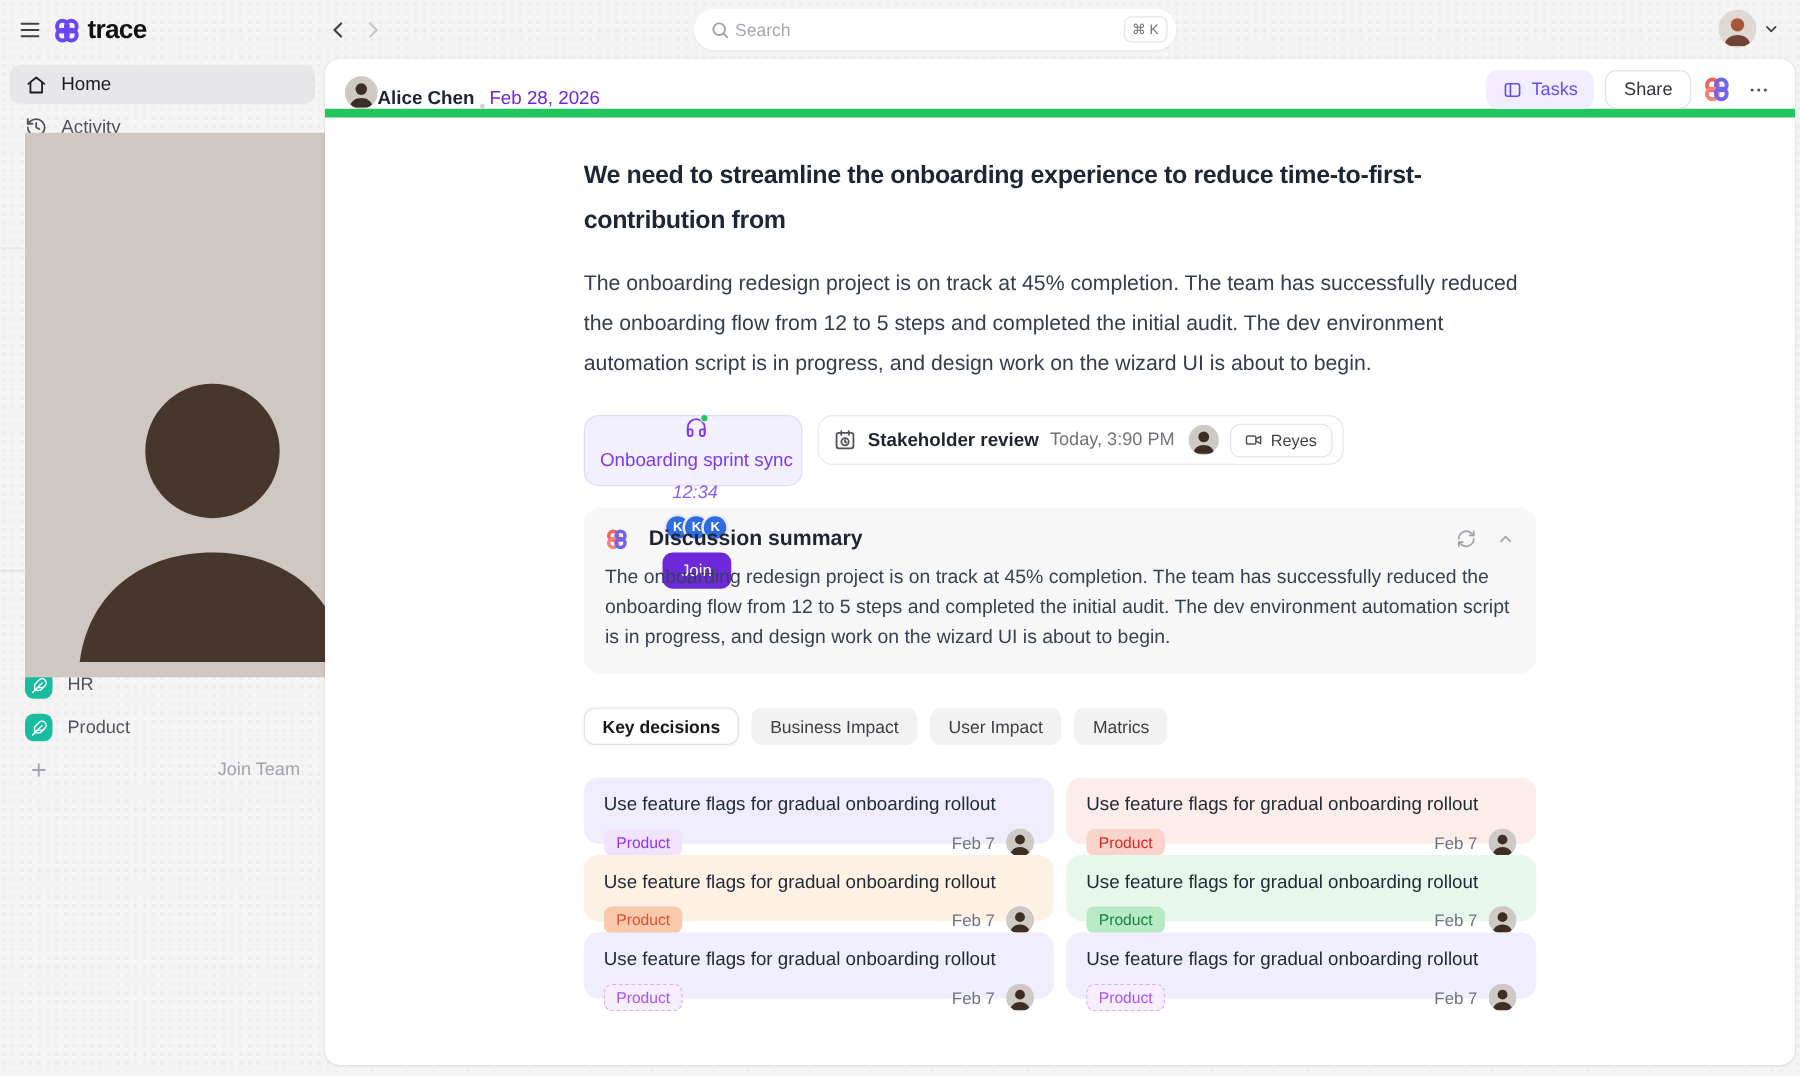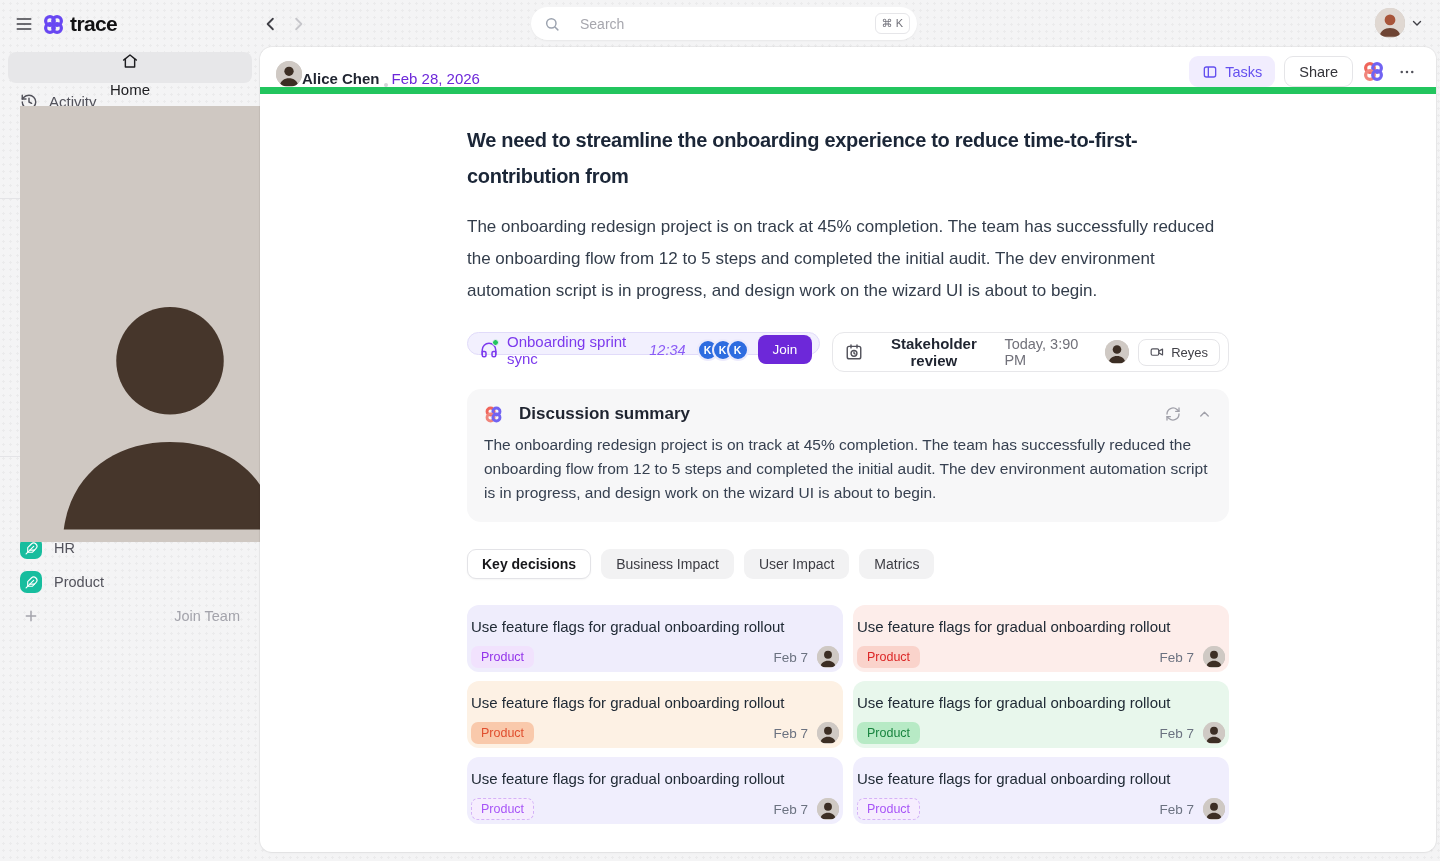--- a/index.html
+++ b/index.html
@@ -17,23 +17,23 @@
 
   
   .topbar { position:absolute; top:0; left:0; right:0; height:47px; }
   .hamburger { position:absolute; left:14px; top:14px; width:20px; height:20px; color:#3f3f46; cursor:pointer; }
   .brand { position:absolute; left:42px; top:12px; display:flex; align-items:center; gap:5px; }
   .brand-name { font-size:21px; font-weight:700; letter-spacing:-0.6px; color:#111113; }
   .nav-arrow { position:absolute; top:15px; width:18px; height:18px; cursor:pointer; }
   .nav-back { left:262px; color:#3f3f46; }
   .nav-fwd { left:289px; color:#c6c6cb; }
   .search {
-    position:absolute; left:531px; top:7px; width:386px; height:33px;
+    position:absolute; left:555px; top:7px; width:386px; height:33px;
     background:#fff; border-radius:17px; display:flex; align-items:center;
-    padding:0 7px 0 13px; gap:20px; box-shadow:0 1px 2px rgba(0,0,0,.05);
+    padding:0 7px 0 13px; gap:4px; box-shadow:0 1px 2px rgba(0,0,0,.05);
   }
   .search input {
     border:none; outline:none; flex:1; font-size:14px; color:#3f3f46;
     font-family:"Liberation Sans",sans-serif; background:transparent;
   }
   .search input::placeholder { color:#a7a7ae; }
   .kbd { border:1px solid #e6e6e9; border-radius:6px; padding:3px 6px; font-size:11px; color:#71717a; background:#fff; }
   .user { position:absolute; right:16px; top:8px; display:flex; align-items:center; gap:5px; cursor:pointer; }
 
   
@@ -45,21 +45,21 @@
   .av-30 { width:30px; height:30px; }
   .dm-avatar { position:relative; flex:none; }
   .status-dot { position:absolute; right:-1px; bottom:-1px; width:8px; height:8px; background:#18a34b; border:1.5px solid #f4f4f5; border-radius:50%; }
 
   
   .sidebar { position:absolute; top:47px; left:0; width:260px; bottom:0; padding:5px 8px; }
   .nav-item {
     display:flex; align-items:center; gap:11px; height:31px; margin-bottom:3px;
     padding:0 12px; border-radius:8px; color:#52525b; font-size:15px; cursor:pointer;
   }
-  .nav-item.active { background:#e7e7e9; color:#1d1d20; font-weight:500;flex-direction:column; }
+  .nav-item.active { background:#e7e7e9; color:#1d1d20; font-weight:500; }
   .nav-item .nicon { width:18px; height:18px; flex:none; }
   .count-badge {
     margin-left:auto; background:#8b5cf6; color:#fff; border-radius:6px;
     font-size:12px; font-weight:700; padding:2.5px 6px; line-height:1;
   }
   .divider { height:1px; background:#e4e4e7; margin:13px -8px; }
   .section-label { display:flex; align-items:center; gap:5px; padding:3px 12px 9px; font-size:13px; color:#6d6d76; cursor:pointer; }
   .section-label .chev { color:#8e8e96; }
   .row-item { display:flex; align-items:center; gap:12px; height:34px; padding:0 12px; font-size:14.5px; color:#52525b; border-radius:8px; cursor:pointer; }
   .ghost { color:#a3a3ab;justify-content:space-between; }
@@ -90,22 +90,22 @@
   .more-btn { color:#52525b; cursor:pointer; padding:4px; }
 
   
   .doc-scroll { flex:1; overflow:hidden; }
   .doc-inner { width:762px; margin:0 auto; padding-top:28px; }
   .doc-title { font-size:20px; line-height:36px; font-weight:700; color:#1b2637; letter-spacing:-0.3px; margin-bottom:17px; }
   .doc-intro { font-size:17px; line-height:32px; color:#333d4b; margin-bottom:25px; }
 
   .pills-row { display:flex; gap:12px; margin-bottom:17px; }
   .meeting-pill {
-    height:23px; background:#f2f0fe; border:1px solid #e1dbfa; border-radius:12px;
-    display:flex; align-items:center; gap:9px; padding:12px 7px 0 12px; cursor:pointer;
+    height:57px; background:#f2f0fe; border:1px solid #e1dbfa; border-radius:12px;
+    display:flex; align-items:center; gap:9px; padding:0 7px 0 12px; cursor:pointer;flex-direction:column;
   }
   .live-ic { position:relative; width:18px; height:18px; color:#7c3aed; flex:none; }
   .live-dot { position:absolute; top:-2px; right:-1px; width:7px; height:7px; background:#22c55e; border-radius:50%; border:1.5px solid #f2f0fe; }
   .meeting-title { font-size:15px; font-weight:500; color:#7c3aed; }
   .meeting-time { font-size:14.5px; color:#8b5cf6; margin-right:2px;font-style:italic; }
   .k-stack { display:flex; padding-left:7px; }
   .k-avatar {
     width:22px; height:22px; border-radius:50%; background:#2e6ce0; color:#fff;
     font-size:10.5px; font-weight:700; display:grid; place-items:center;
     border:2px solid #eceafc; margin-left:-7px;
@@ -135,21 +135,21 @@
   .summary-body { font-size:15.5px; line-height:24px; color:#374151; }
 
   .tabs { display:flex; gap:10px; margin-bottom:26px; }
   .tab {
     height:30px; padding:0 14px; border-radius:9px; font-size:14px; display:flex; align-items:center;
     background:#f2f2f3; color:#3c3c43; border:1px solid transparent; cursor:pointer;
   }
   .tab.active { background:#fff; border-color:#e3e3e7; font-weight:600; color:#17171a; box-shadow:0 1px 2px rgba(0,0,0,.04); }
 
   .grid { display:grid; grid-template-columns:1fr 1fr; gap:9px 10px; }
-  .card { border-radius:12px; padding:13px 4px 11px; height:67px; }
+  .card { border-radius:12px; padding:13px 16px 11px; height:53px; }
   .card-title { font-size:15px; font-weight:500; color:#212b36; margin-bottom:11px; }
   .card-foot { display:flex; align-items:center; }
   .tag { font-size:12.5px; font-weight:500; padding:3.5px 9px; border-radius:7px; line-height:1; border:1px solid transparent; }
   .card-date { margin-left:auto; font-size:13.5px; color:#6b7280; margin-right:9px; }
 
   .card.t-purple { background:#efedfc; }
   .card.t-purple .tag { background:#f1e2fd; color:#9333ea; }
   .card.t-red { background:#fdedea; }
   .card.t-red .tag { background:#fad3cb; color:#dc2626; }
   .card.t-orange { background:#fdf1e4; }

